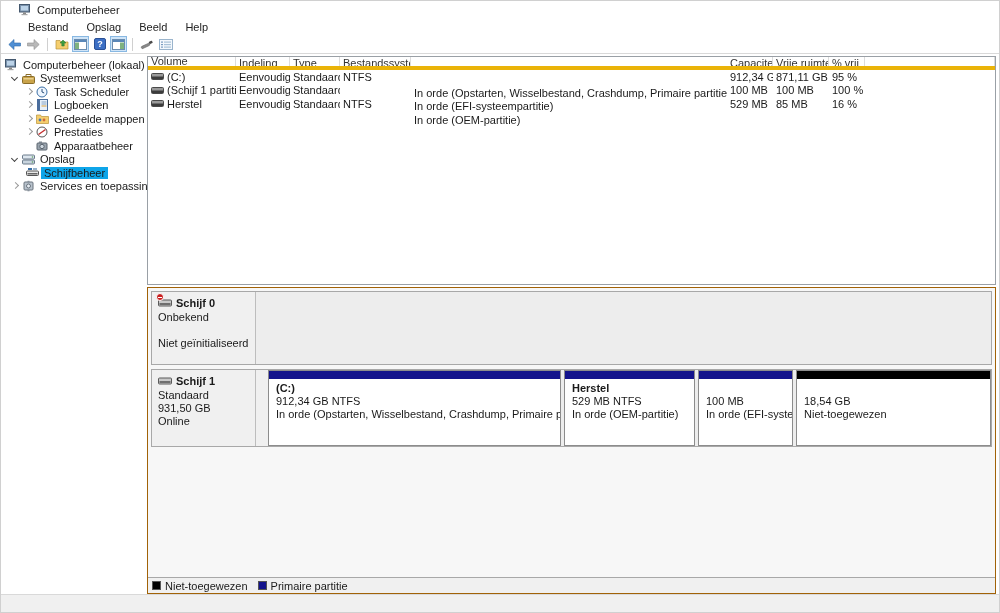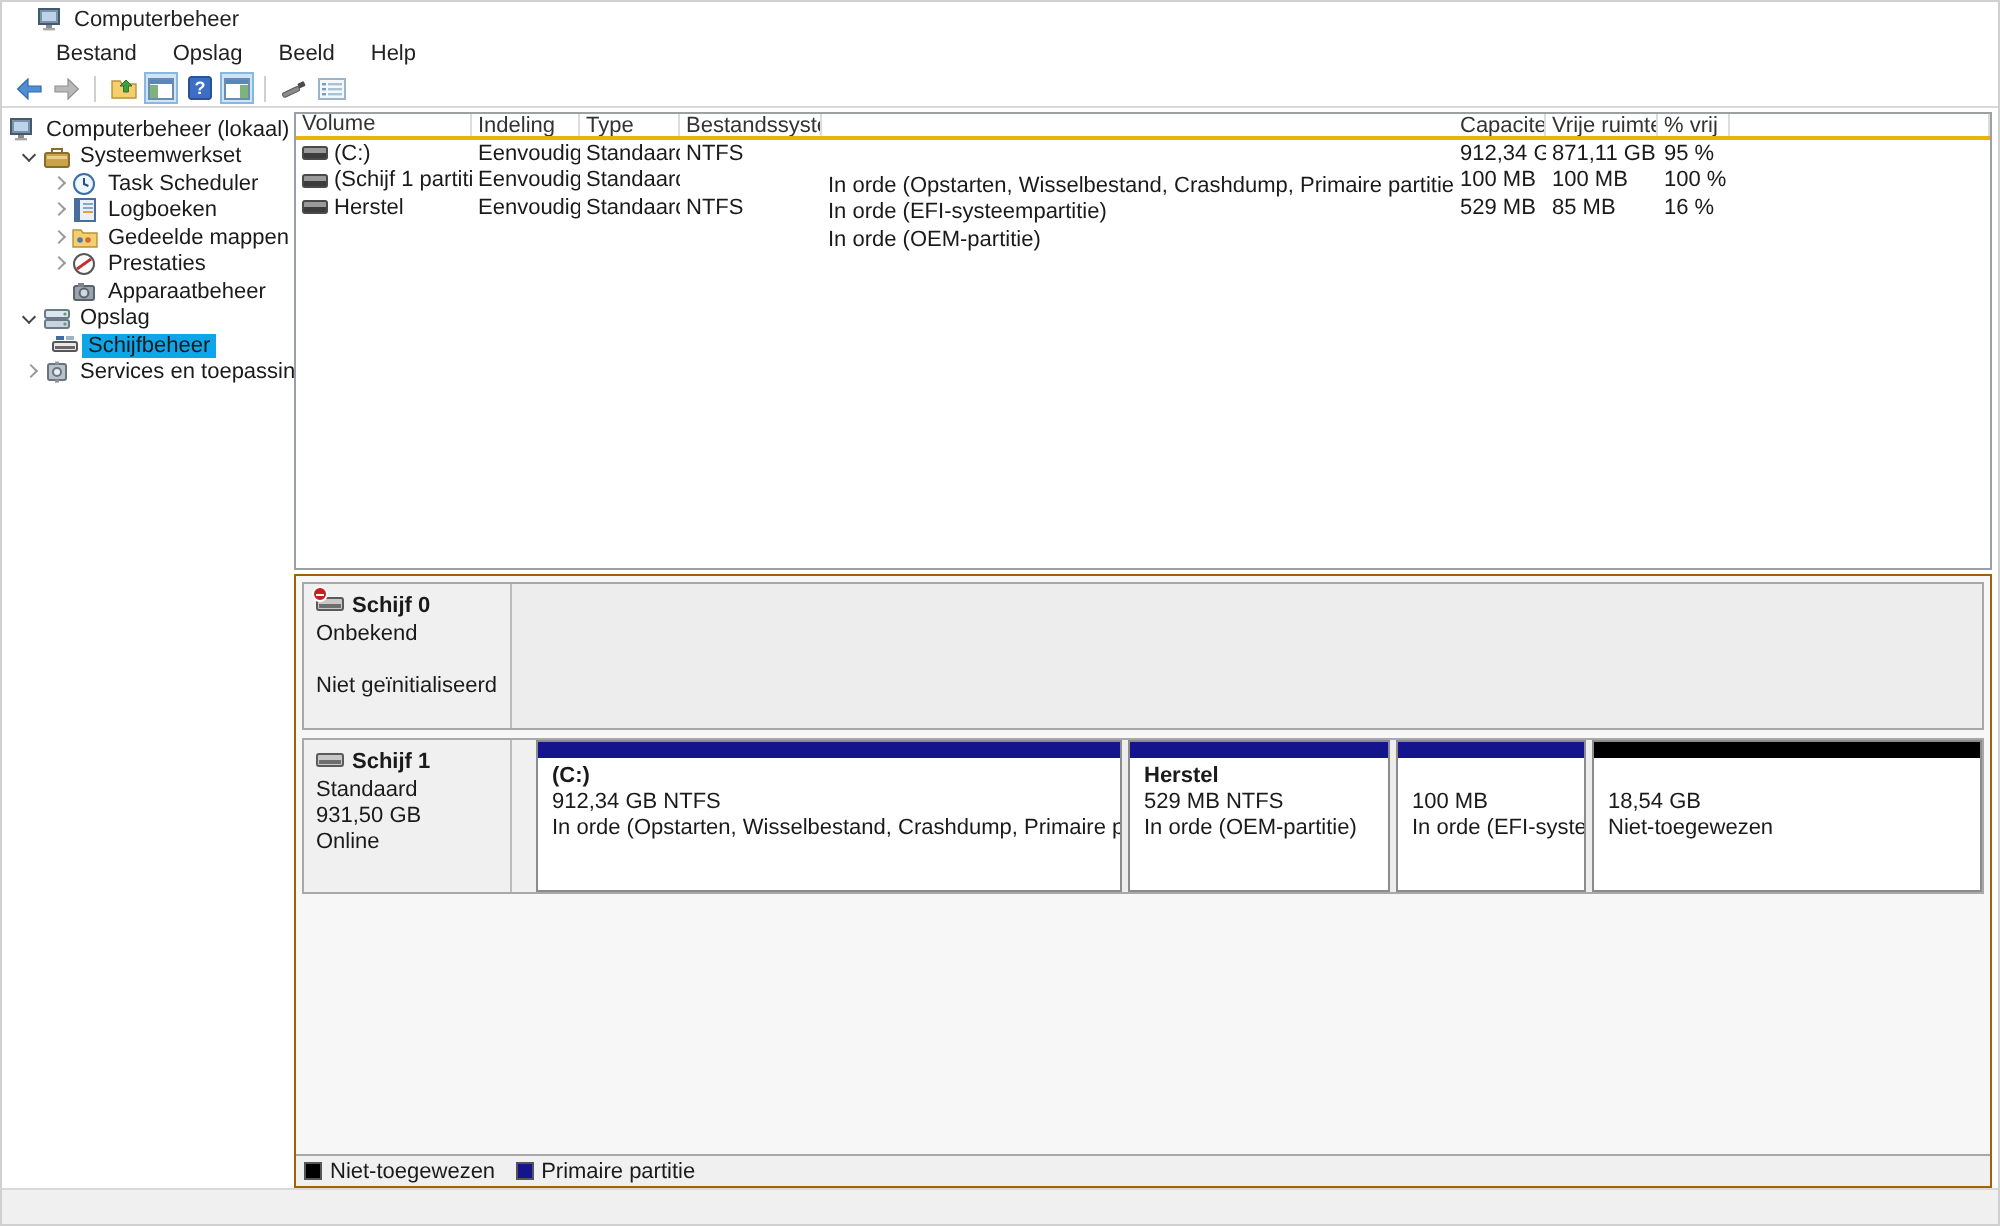--- a/index.html
+++ b/index.html
@@ -36,21 +36,21 @@
   .chev { width:12px; height:12px; flex:none; position:relative; }
   .chev.collapsed::after { content:""; position:absolute; left:4px; top:3px; width:4px; height:4px;
     border-top:1px solid #9a9a9a; border-right:1px solid #9a9a9a; transform:rotate(45deg); }
   .chev.expanded::after { content:""; position:absolute; left:3px; top:3px; width:4px; height:4px;
     border-top:1px solid #444; border-right:1px solid #444; transform:rotate(135deg); }
   .chev.none::after { content:""; }
   .ticon { width:14px; height:13px; flex:none; margin-right:2px; display:flex; align-items:center; justify-content:center; }
 
   
   .volume-pane { height:229px; flex:none; background:#ffffff; border:1px solid #9aa0a6; overflow:hidden; }
-  .vt-header { display:flex; height:13px; border-bottom:2px solid #eab308; color:#333; }
+  .vt-header { display:flex; height:13px; border-bottom:4px solid #eab308; color:#333; }
   .vt-header .cell { border-right:1px solid #dcdcdc; padding:0 3px; line-height:13px; overflow:hidden; white-space:nowrap; }
   .vt-row { display:flex; height:13.5px; align-items:center; }
   .vt-row .cell { padding:0 3px; overflow:hidden; white-space:nowrap; }
   .c-volume { width:88px; flex:none; display:flex; align-items:center; }
   .c-indeling { width:54px; flex:none; }
   .c-type { width:50px; flex:none; }
   .c-bestand { width:71px; flex:none; }
   .c-status { width:316px; flex:none;margin-top:32px; }
   .c-cap { width:46px; flex:none; }
   .c-vrije { width:56px; flex:none; }

